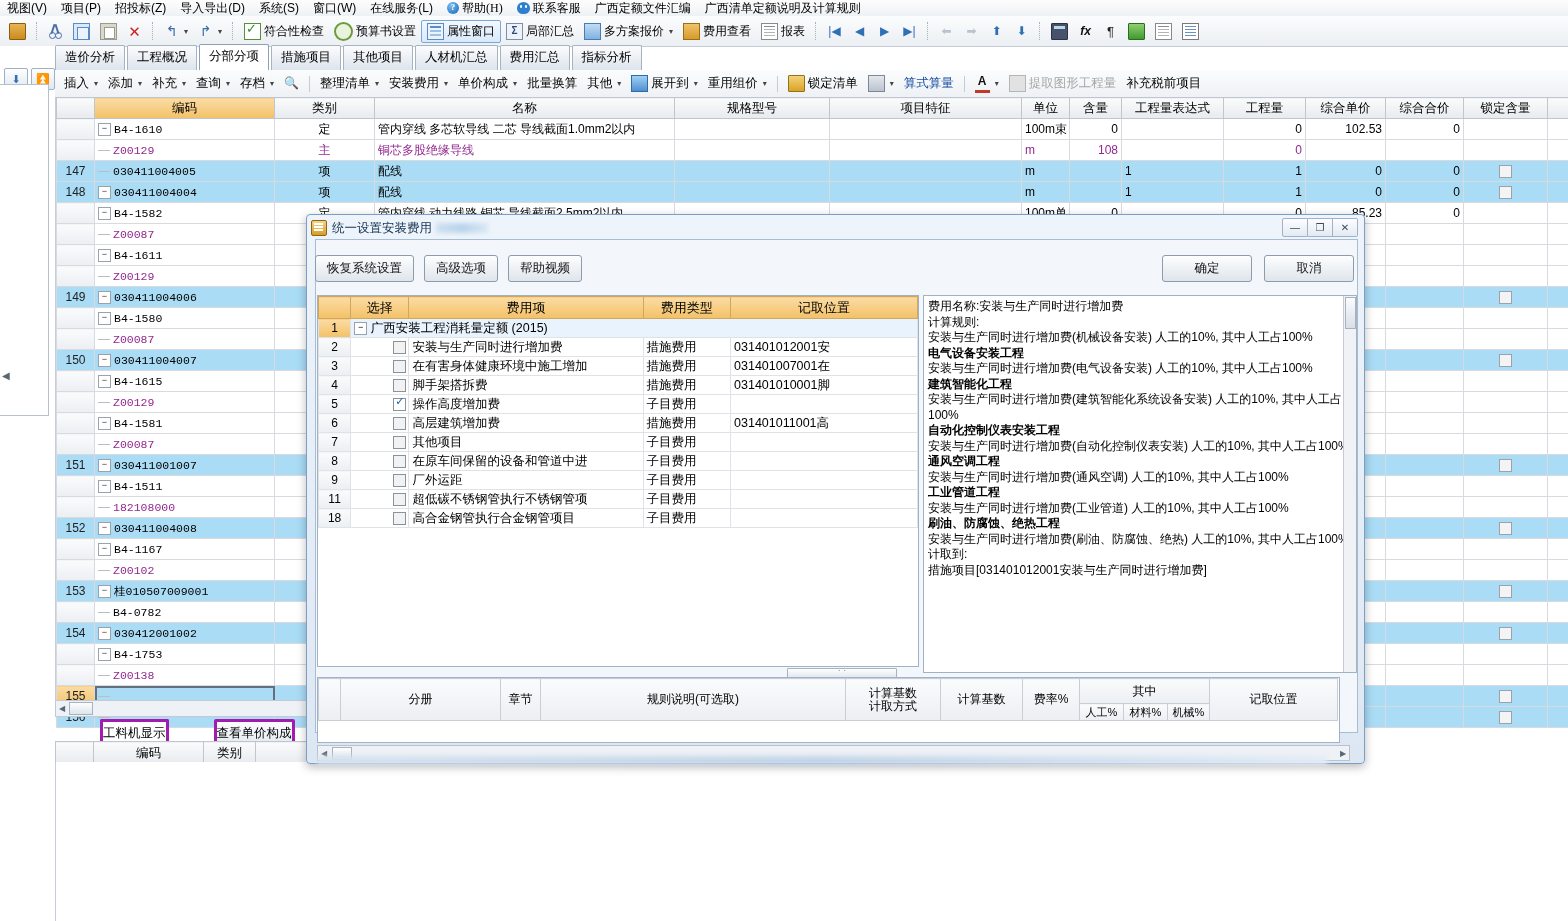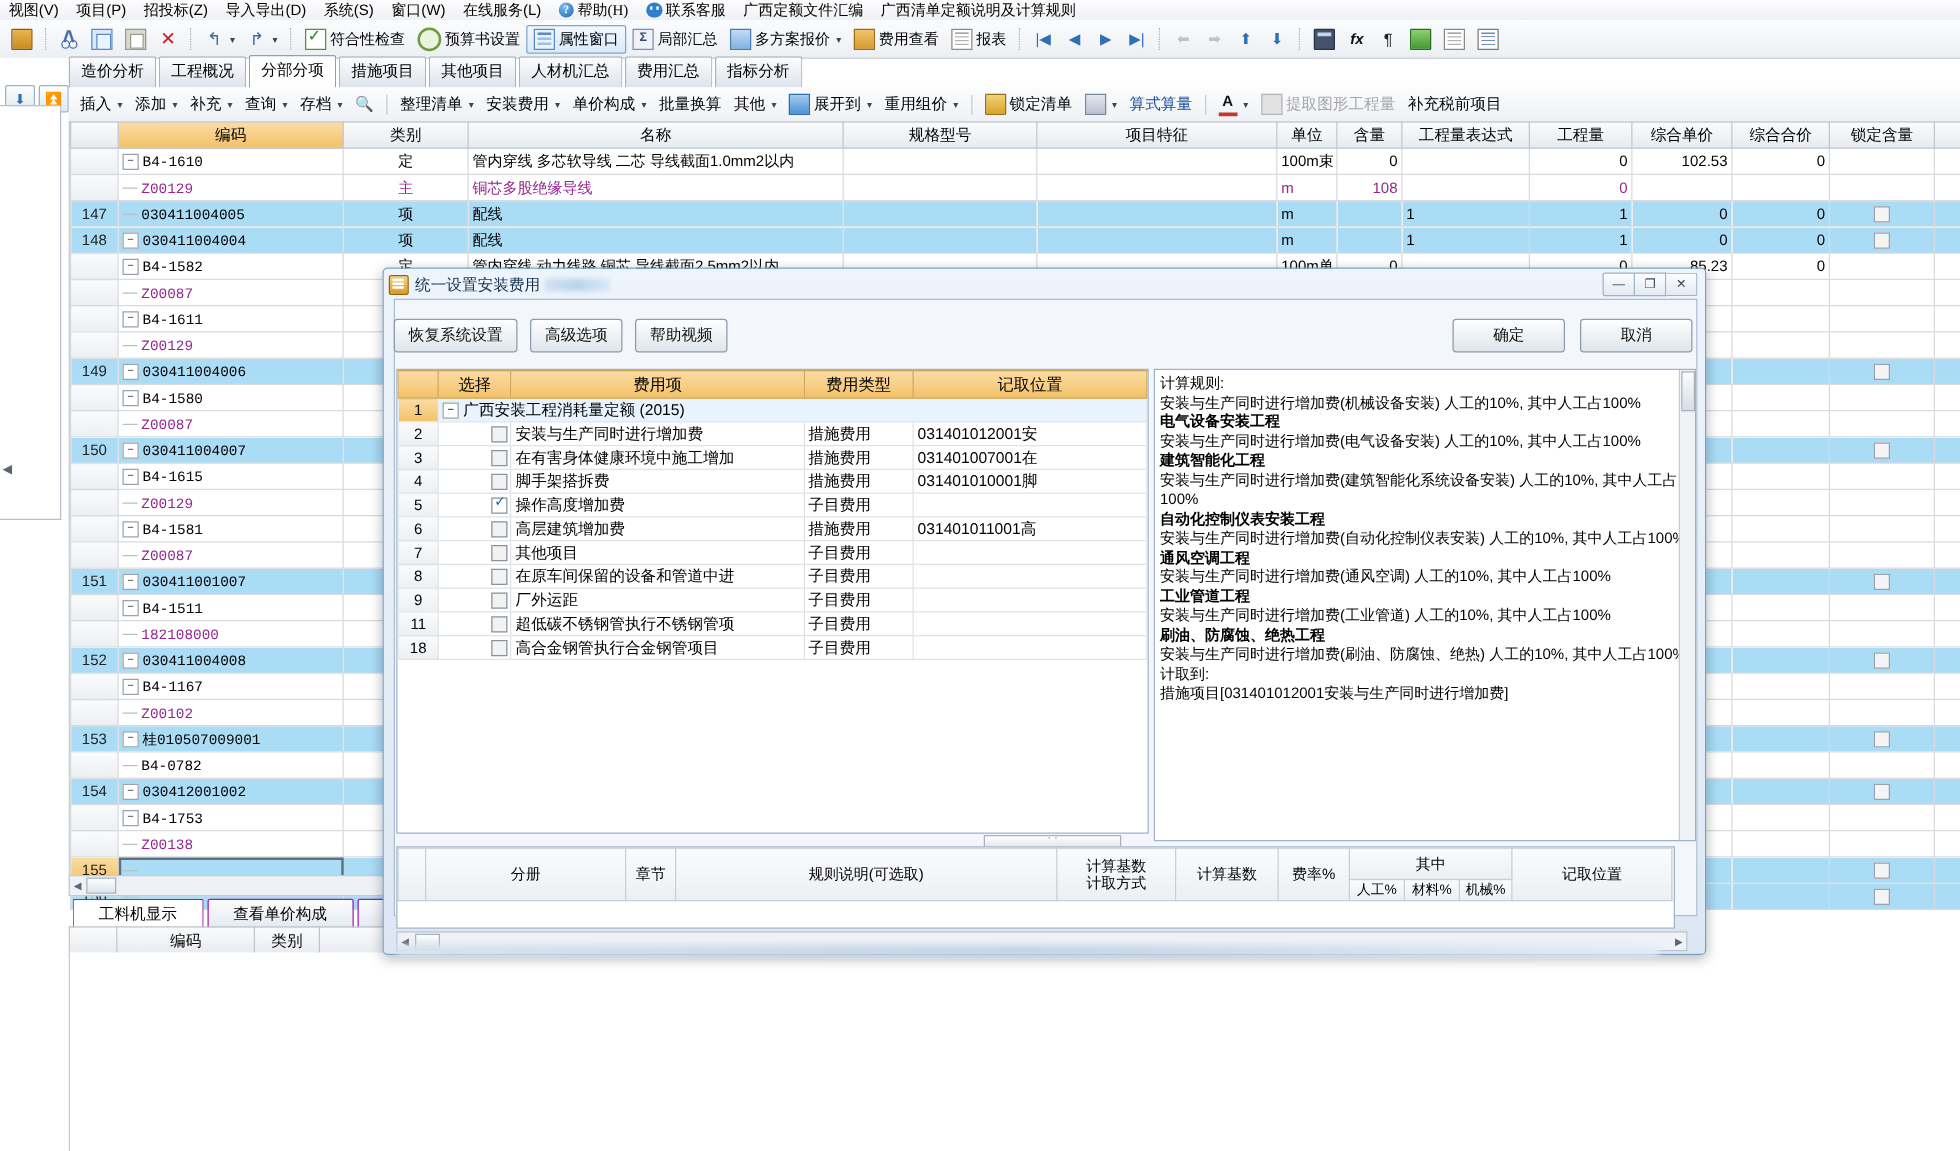--- a/index.html
+++ b/index.html
@@ -132,22 +132,22 @@
     font-size:9px;line-height:9px;text-align:center;color:#333;vertical-align:middle;margin-right:3px;}
   .tdash{display:inline-block;width:12px;border-top:1px solid #b9bfc6;vertical-align:middle;margin-right:3px;}
   .indent1{padding-left:12px;} .indent2{padding-left:26px;} .indent3{padding-left:40px;}
   .chkcell{text-align:center;}
   .chkbox{display:inline-block;width:11px;height:11px;border:1px solid #9aa3ad;background:#f4f4f4;
     vertical-align:middle;}
   .cellsel{outline:2px solid #63707e;outline-offset:-2px;}
 
   
   .btmtabs{position:absolute;left:58px;top:719px;display:flex;align-items:flex-end;}
-  .btab{border:1px solid #a21caf;background:linear-gradient(#fbfcfe,#e3e9f0);
-    padding:3px 20px;font-size:12.5px;margin-right:3px;border-radius:2px 2px 0 0;}
+  .btab{border:3px solid #a21caf;background:linear-gradient(#fbfcfe,#e3e9f0);
+    padding:3px 0;font-size:12.5px;margin-right:3px;border-radius:2px 2px 0 0;margin-left:42px;}
   .btab.active{background:#fff;border-bottom-color:#fff;}
   .btmgrid{position:absolute;left:55px;top:741px;width:1513px;height:30px;}
   .btmgrid table{border-collapse:collapse;table-layout:fixed;font-size:12.5px;}
   .btmgrid th{background:linear-gradient(#fafbfc,#e7eaee);border:1px solid #c0c6ce;
     font-weight:normal;height:20px;}
   .bottomarea{position:absolute;left:55px;top:762px;width:1513px;height:159px;background:#fff;
     border-left:1px solid #c9ced6;}
   .leftbottom{position:absolute;left:0;top:416px;width:55px;height:505px;background:#fff;}
 
   
@@ -1110,20 +1110,21 @@
             <td>高合金钢管执行合金钢管项目</td>
             <td>子目费用</td>
             <td></td>
           </tr>
         </tbody>
     </table>
   </div>
 
   <div class="descbox">
     <div id="desc-content">
+        <div>费用名称:安装与生产同时进行增加费</div>
         <div>计算规则:</div>
         <div>安装与生产同时进行增加费(机械设备安装) 人工的10%, 其中人工占100%</div>
         <div style="font-weight: bold;">电气设备安装工程</div>
         <div>安装与生产同时进行增加费(电气设备安装) 人工的10%, 其中人工占100%</div>
         <div style="font-weight: bold;">建筑智能化工程</div>
         <div>安装与生产同时进行增加费(建筑智能化系统设备安装) 人工的10%, 其中人工占100%</div>
         <div style="font-weight: bold;">自动化控制仪表安装工程</div>
         <div>安装与生产同时进行增加费(自动化控制仪表安装) 人工的10%, 其中人工占100%</div>
         <div style="font-weight: bold;">通风空调工程</div>
         <div>安装与生产同时进行增加费(通风空调) 人工的10%, 其中人工占100%</div>

